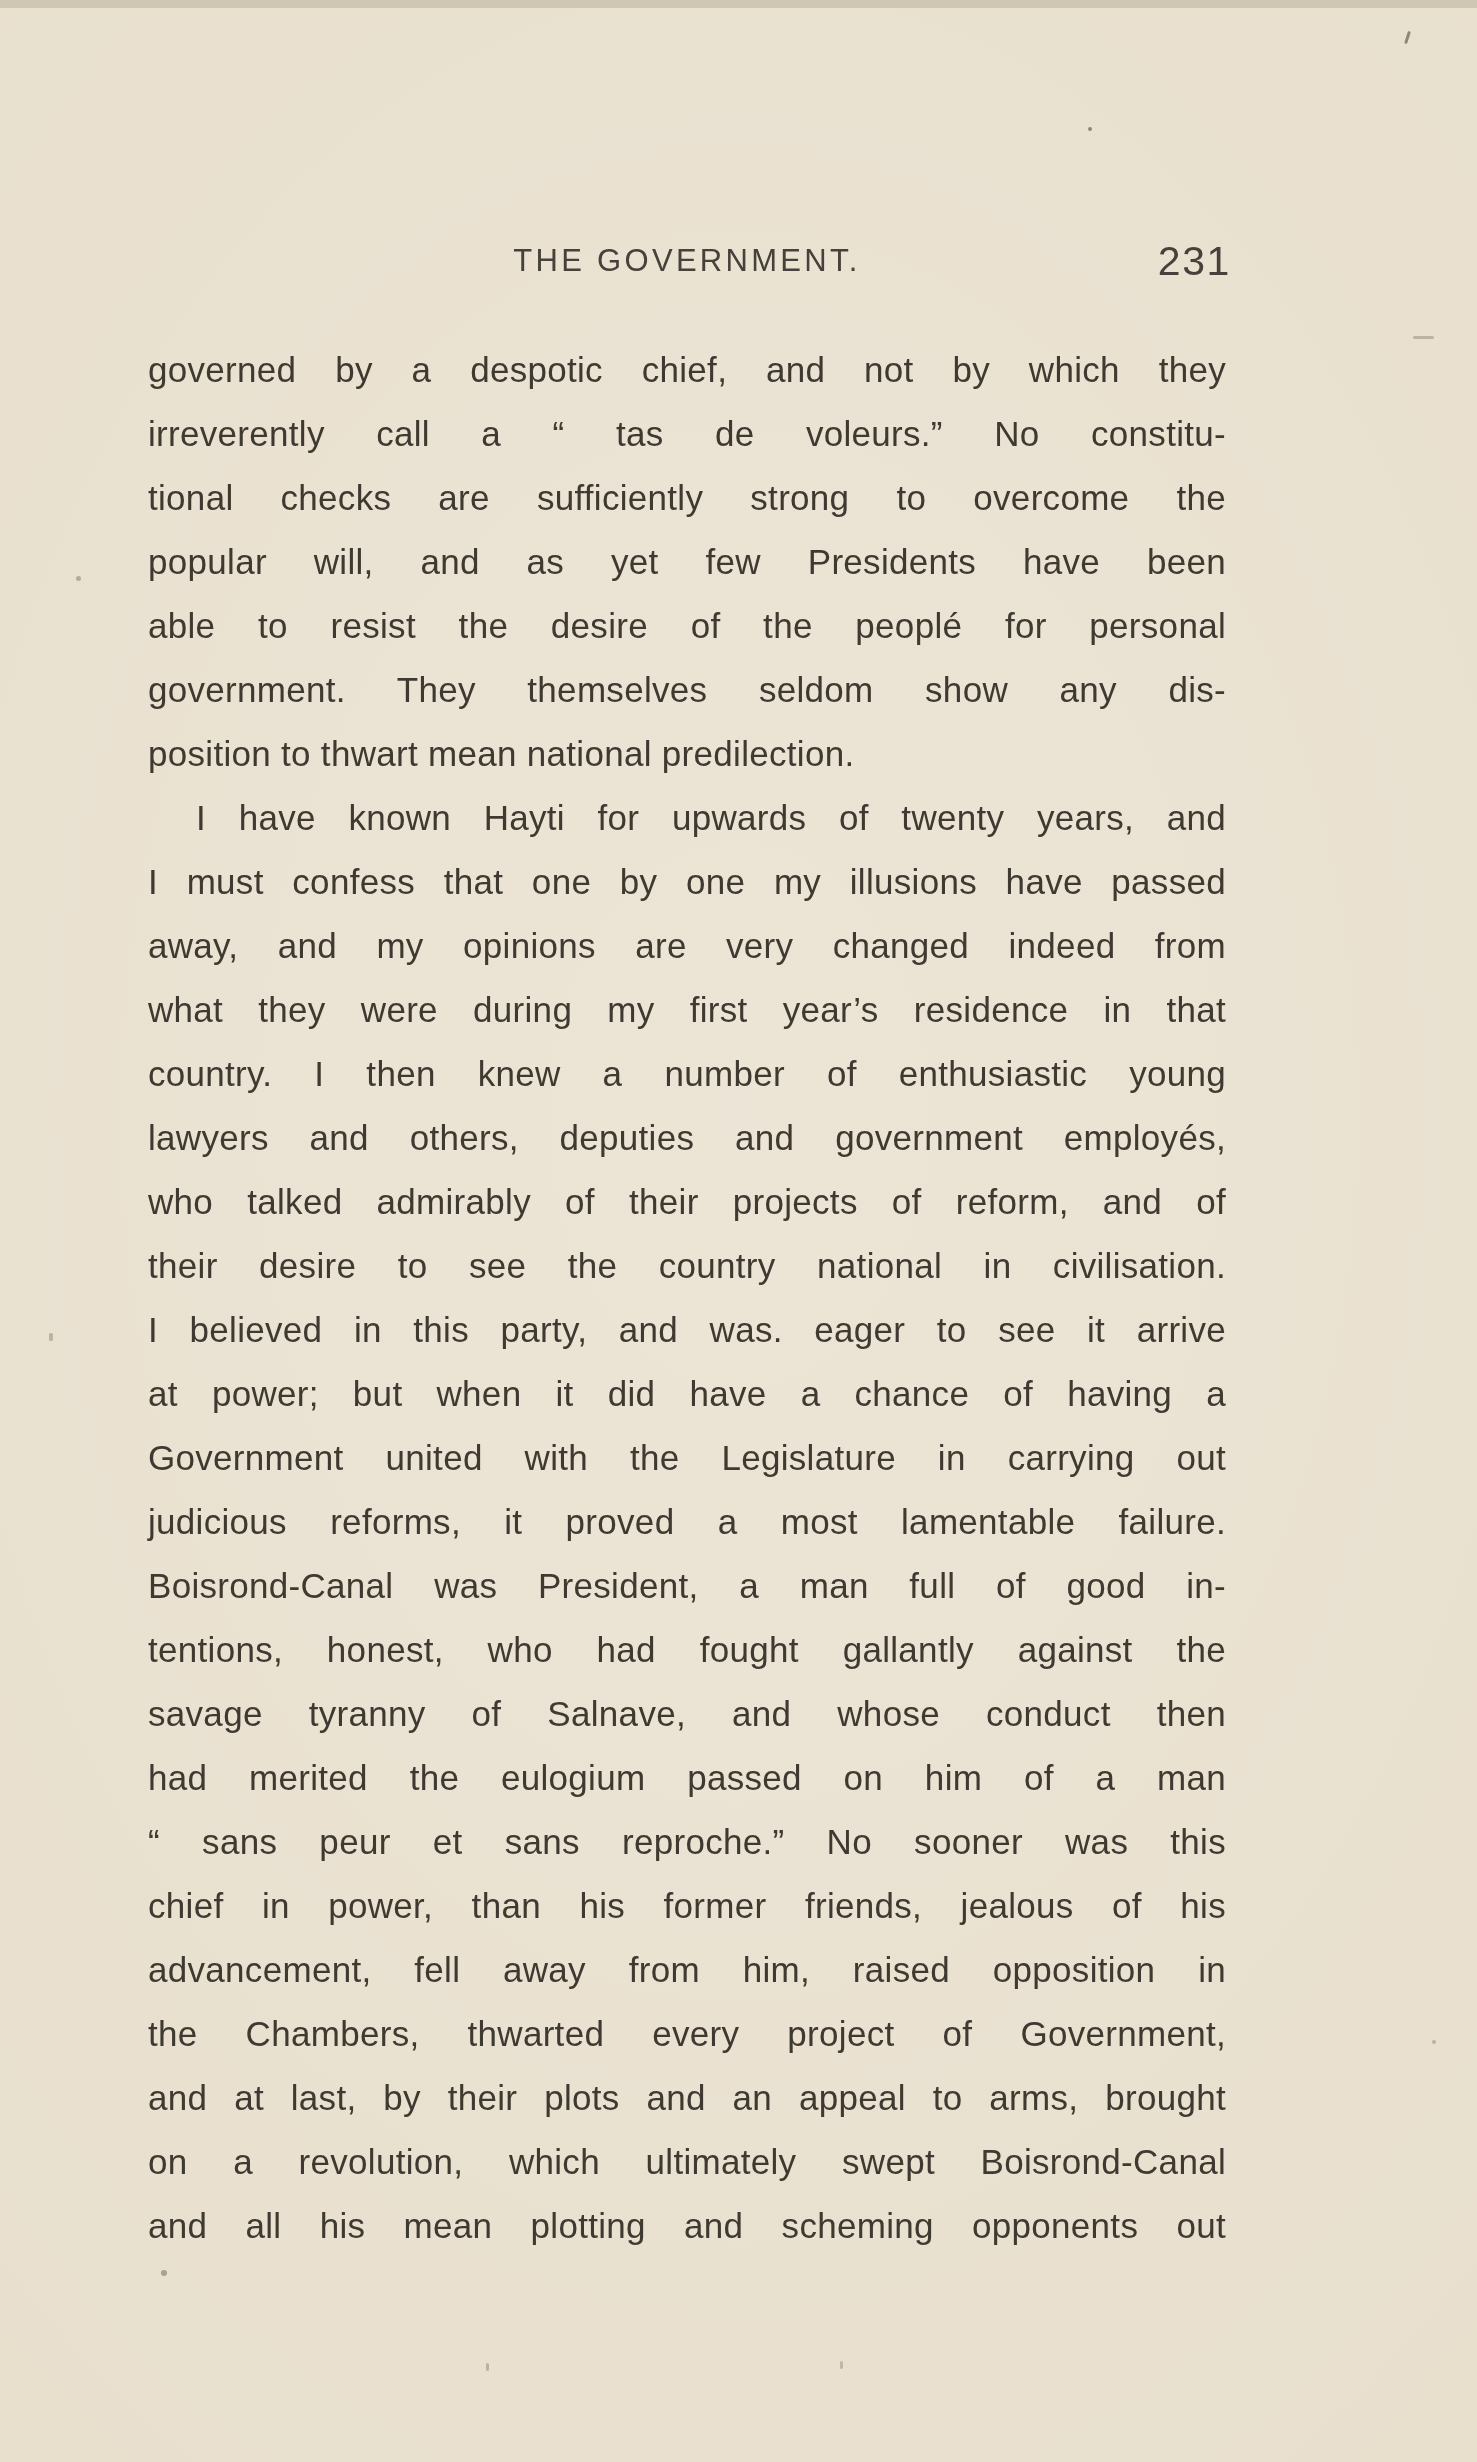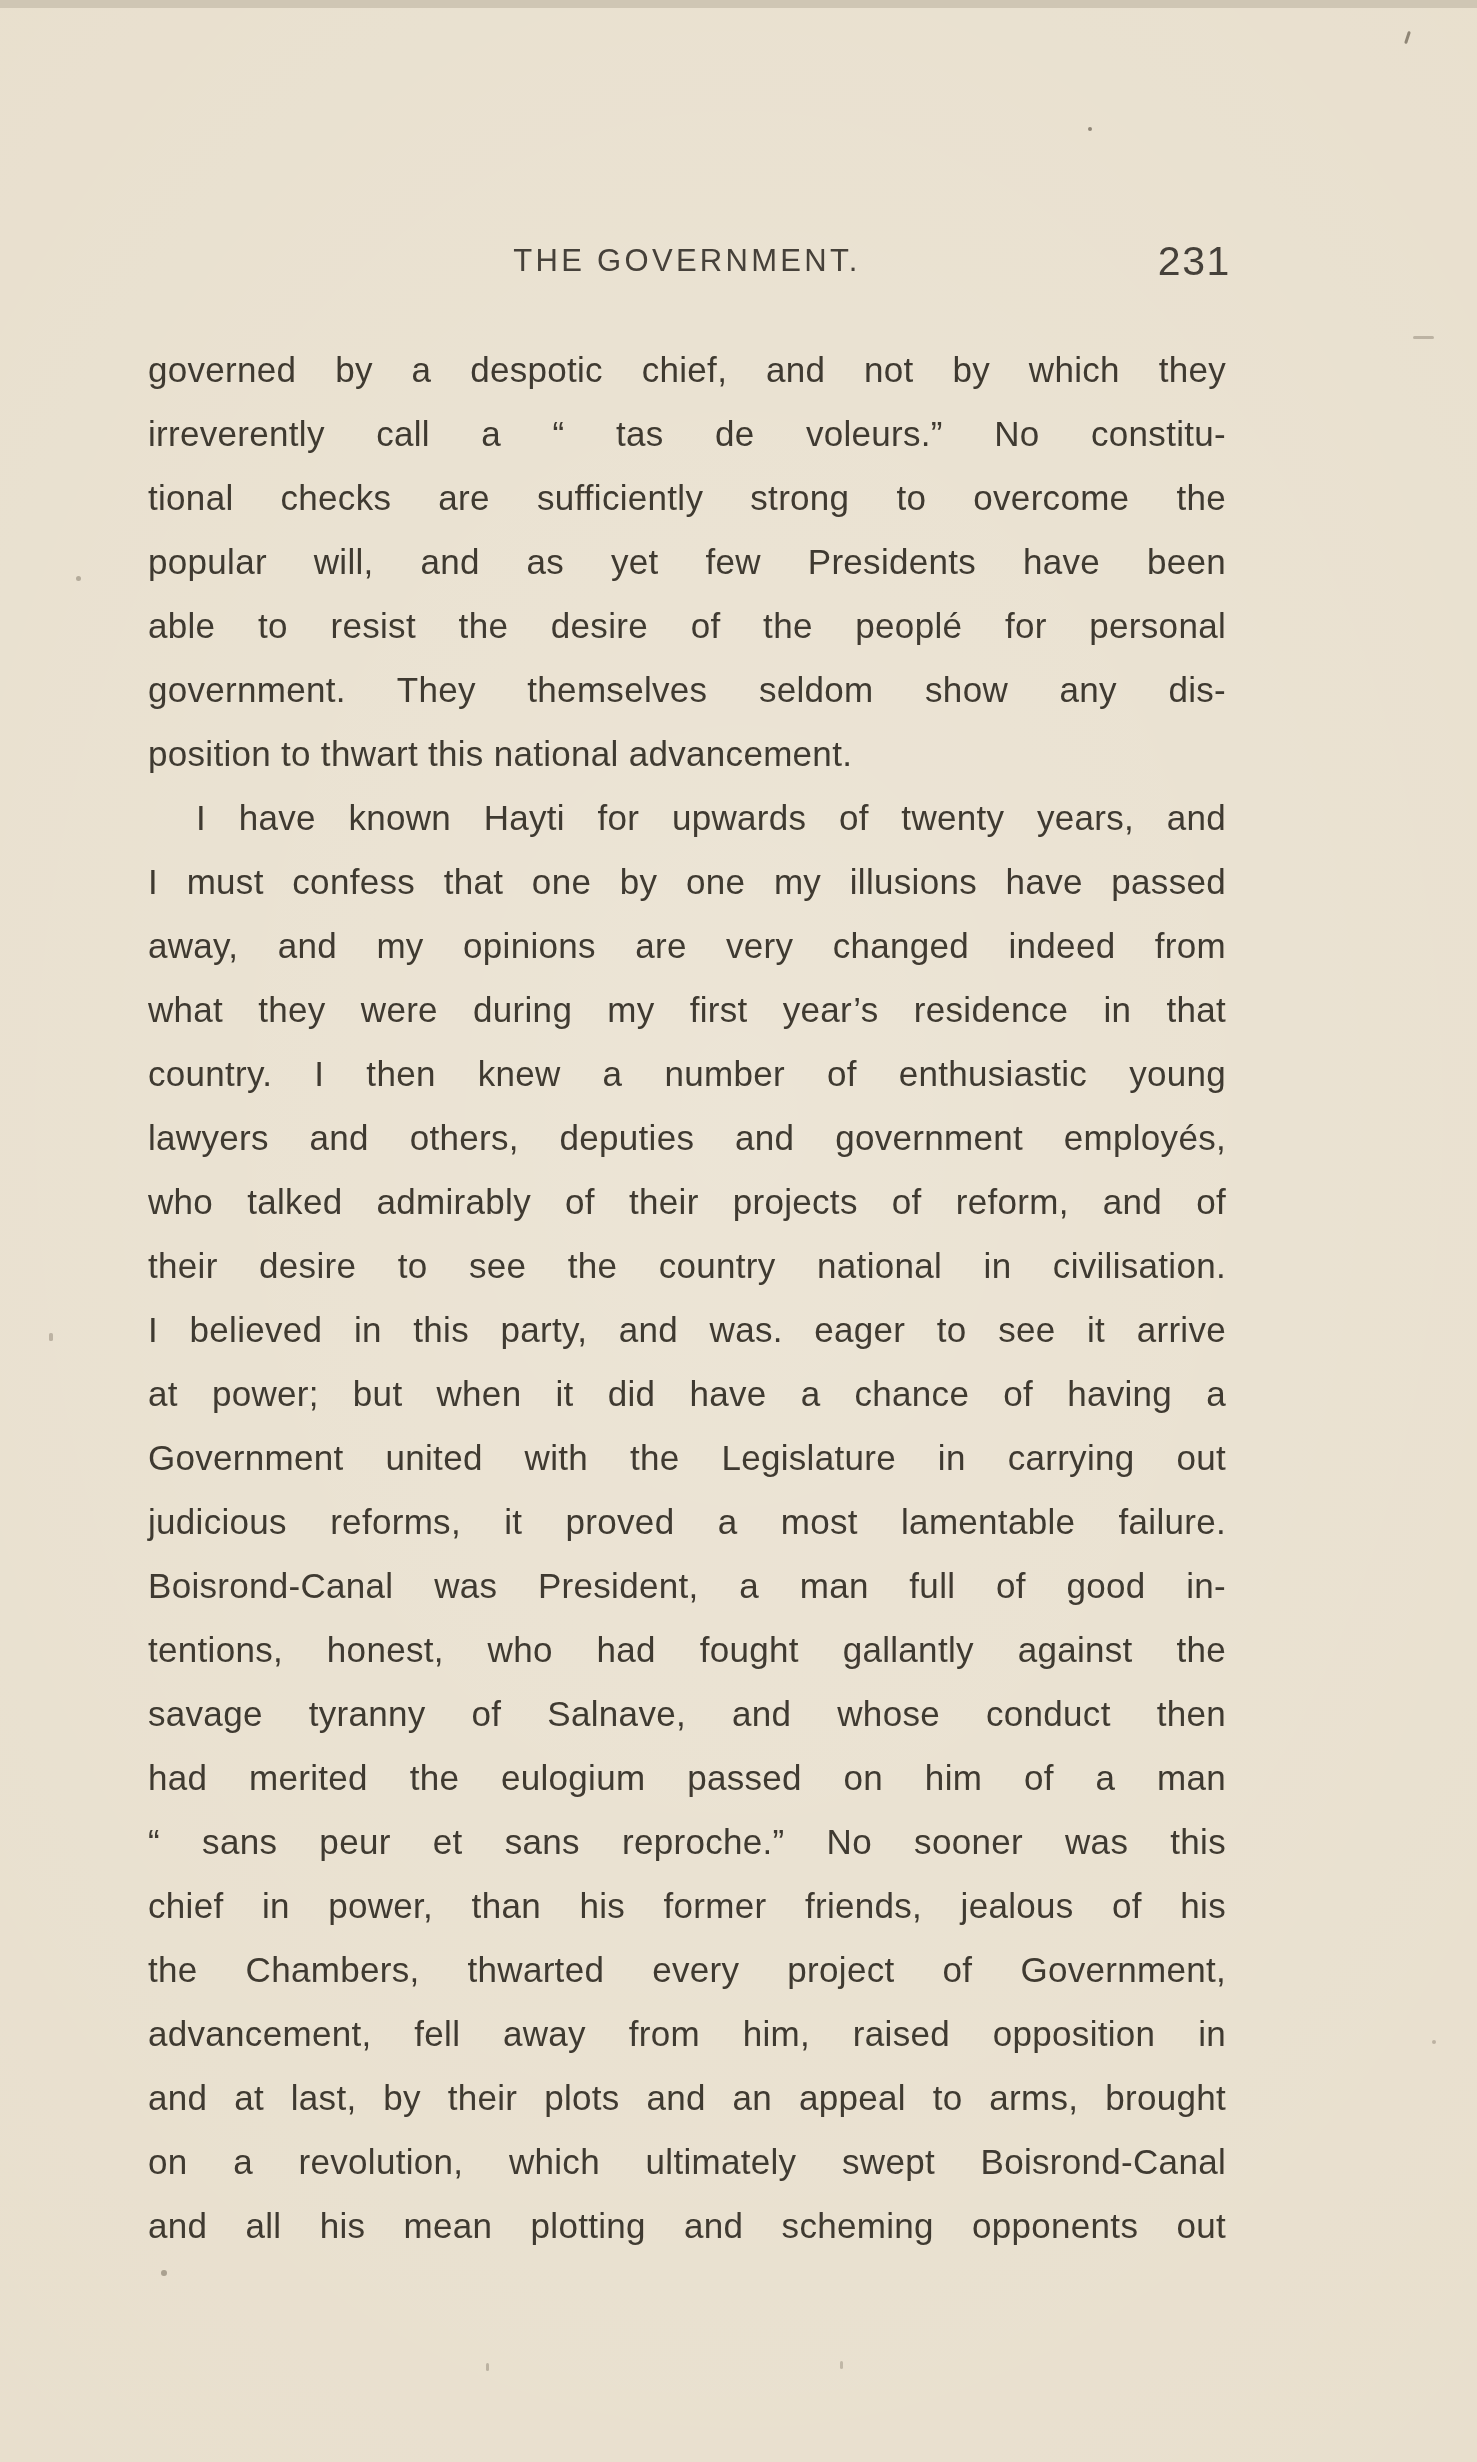--- a/index.html
+++ b/index.html
@@ -108,41 +108,41 @@
     </div>
 
     <div class="body-text">
 
     <div class="line">governed by a despotic chief, and not by which they</div>
         <div class="line">irreverently call a “ tas de voleurs.” No constitu-</div>
         <div class="line">tional checks are sufficiently strong to overcome the</div>
         <div class="line">popular will, and as yet few Presidents have been</div>
         <div class="line">able to resist the desire of the peoplé for personal</div>
         <div class="line">government. They themselves seldom show any dis-</div>
-        <div class="line no-justify">position to thwart this national advancement.</div>
+        <div class="line no-justify">position to thwart mean national predilection.</div>
         <div class="line indent">I have known Hayti for upwards of twenty years, and</div>
         <div class="line">I must confess that one by one my illusions have passed</div>
         <div class="line">away, and my opinions are very changed indeed from</div>
         <div class="line">what they were during my first year’s residence in that</div>
         <div class="line">country. I then knew a number of enthusiastic young</div>
         <div class="line">lawyers and others, deputies and government employés,</div>
         <div class="line">who talked admirably of their projects of reform, and of</div>
         <div class="line">their desire to see the country national in civilisation.</div>
         <div class="line">I believed in this party, and was. eager to see it arrive</div>
         <div class="line">at power; but when it did have a chance of having a</div>
         <div class="line">Government united with the Legislature in carrying out</div>
         <div class="line">judicious reforms, it proved a most lamentable failure.</div>
         <div class="line">Boisrond-Canal was President, a man full of good in-</div>
         <div class="line">tentions, honest, who had fought gallantly against the</div>
         <div class="line">savage tyranny of Salnave, and whose conduct then</div>
         <div class="line">had merited the eulogium passed on him of a man</div>
         <div class="line">“ sans peur et sans reproche.” No sooner was this</div>
         <div class="line">chief in power, than his former friends, jealous of his</div>
+        <div class="line">advancement, fell away from him, raised opposition in</div>
         <div class="line">the Chambers, thwarted every project of Government,</div>
-        <div class="line">advancement, fell away from him, raised opposition in</div>
         <div class="line">and at last, by their plots and an appeal to arms, brought</div>
         <div class="line">on a revolution, which ultimately swept Boisrond-Canal</div>
         <div class="line">and all his mean plotting and scheming opponents out</div>
       </div>
 
   </div>
 </div>
 
 
 </body></html>

